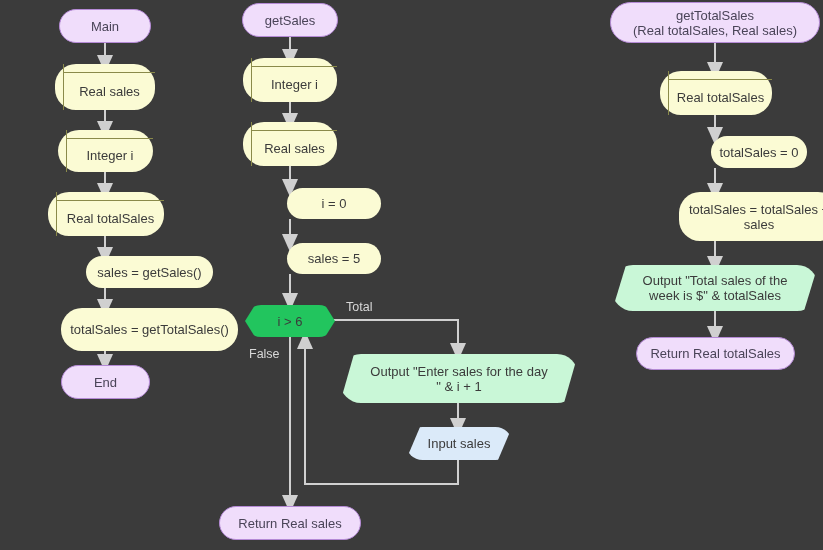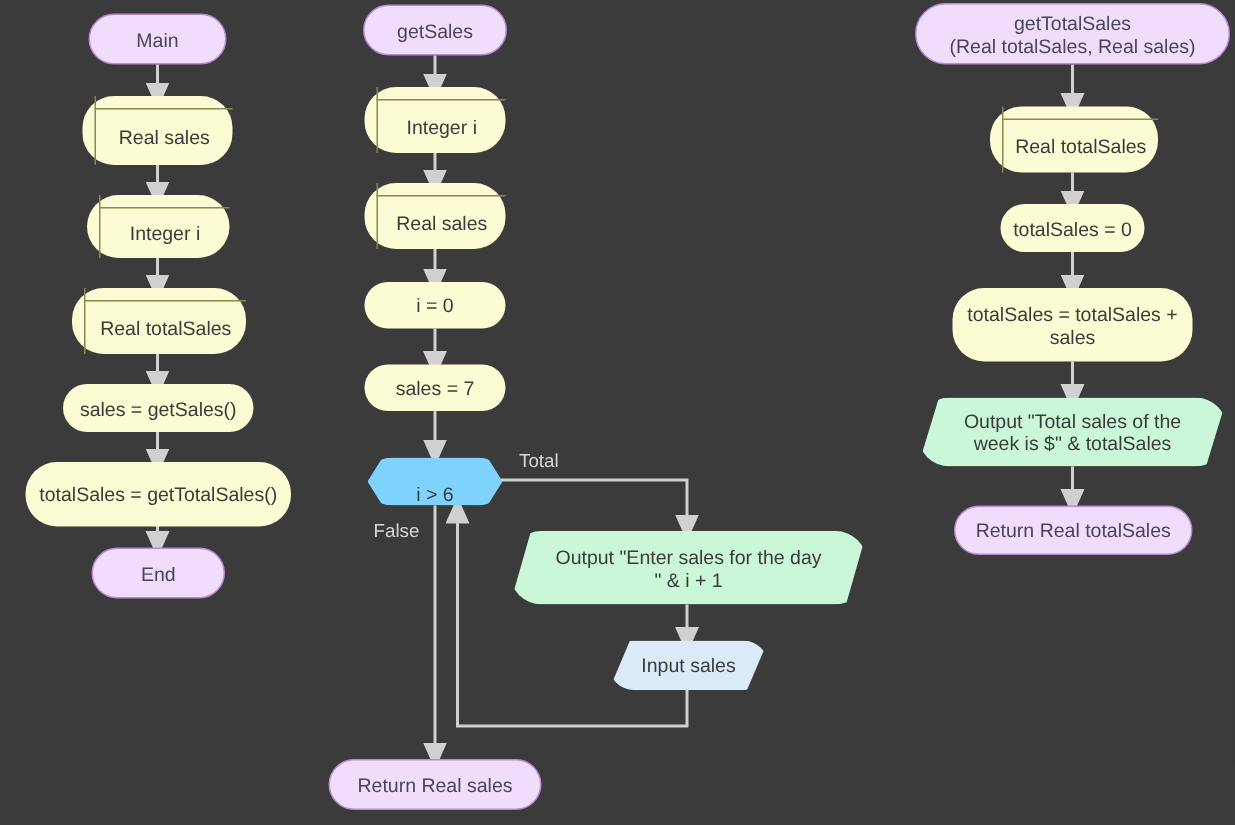--- a/index.html
+++ b/index.html
@@ -42,20 +42,21 @@
     background: #f0ddfb;
     border: 1px solid #b58ad6;
     border-radius: 22px;
     color: #4a4458;
   }
   
   .n-process {
     background: #fbfbd4;
     border: none;
     color: #3b3b3b;
+    margin-left: 44px;
   }
   
   .n-declare {
     background: #fbfbd4;
     border: none;
     color: #3b3b3b;
     padding-left: 9px;
     padding-top: 8px;
   }
   .n-declare .decl-vrule {
@@ -69,24 +70,23 @@
   .n-declare .decl-hrule {
     position: absolute;
     left: 8px;
     right: 0;
     top: 8px;
     height: 1px;
     background: #8a8a4a;
   }
   
   .n-decision {
-    background: #7dd3fc;
+    background: #22c55e;
     color: #3b3b3b;
     clip-path: polygon(10px 0, calc(100% - 10px) 0, 100% 50%, calc(100% - 10px) 100%, 10px 100%, 0 50%);
-    align-items: flex-end;
   }
   
   .n-output {
     background: #c9f7d7;
     color: #3b3b3b;
     clip-path: polygon(14px 0, 100% 0, calc(100% - 14px) 100%, 0 100%);
   }
   
   .n-input {
     background: #dbeaf9;
@@ -187,21 +187,21 @@
     <span class="decl-vrule"></span>
     <span class="decl-hrule"></span>
     <span>Real sales</span>
   </div>
 
   <div class="node n-process" style="left:243px; top:188px; width:94px; height:31px;">
     <span>i = 0</span>
   </div>
 
   <div class="node n-process" style="left:243px; top:243px; width:94px; height:31px;">
-    <span>sales = 7</span>
+    <span>sales = 5</span>
   </div>
 
   <div class="node n-decision" style="left:245px; top:305px; width:90px; height:32px;">
     <span>i &gt; 6</span>
   </div>
 
   <div class="edge-label" style="left:346px; top:300px;">
     <span>Total</span>
   </div>
 

